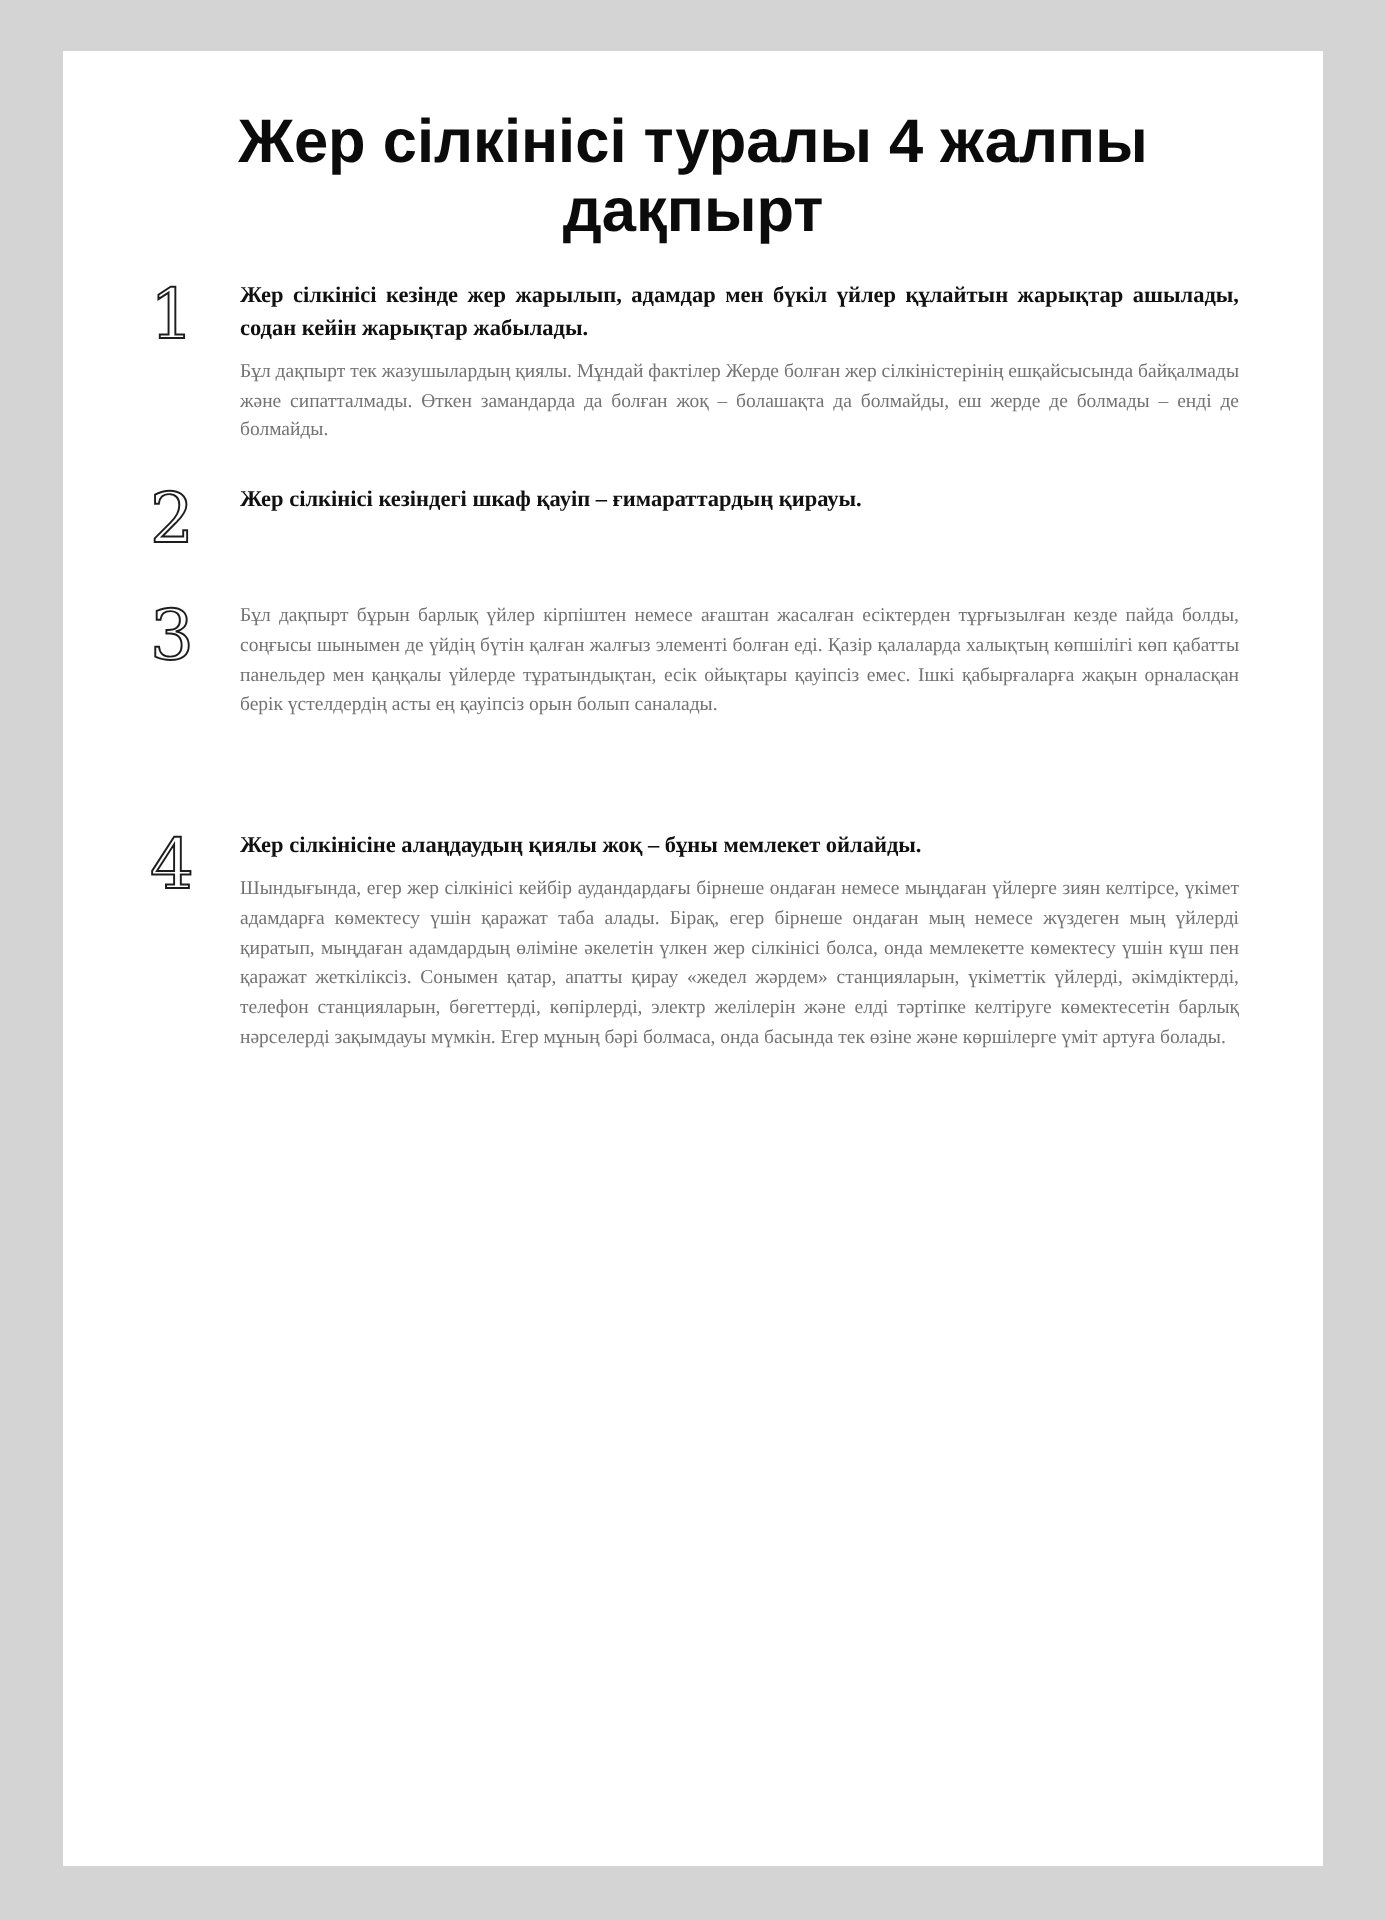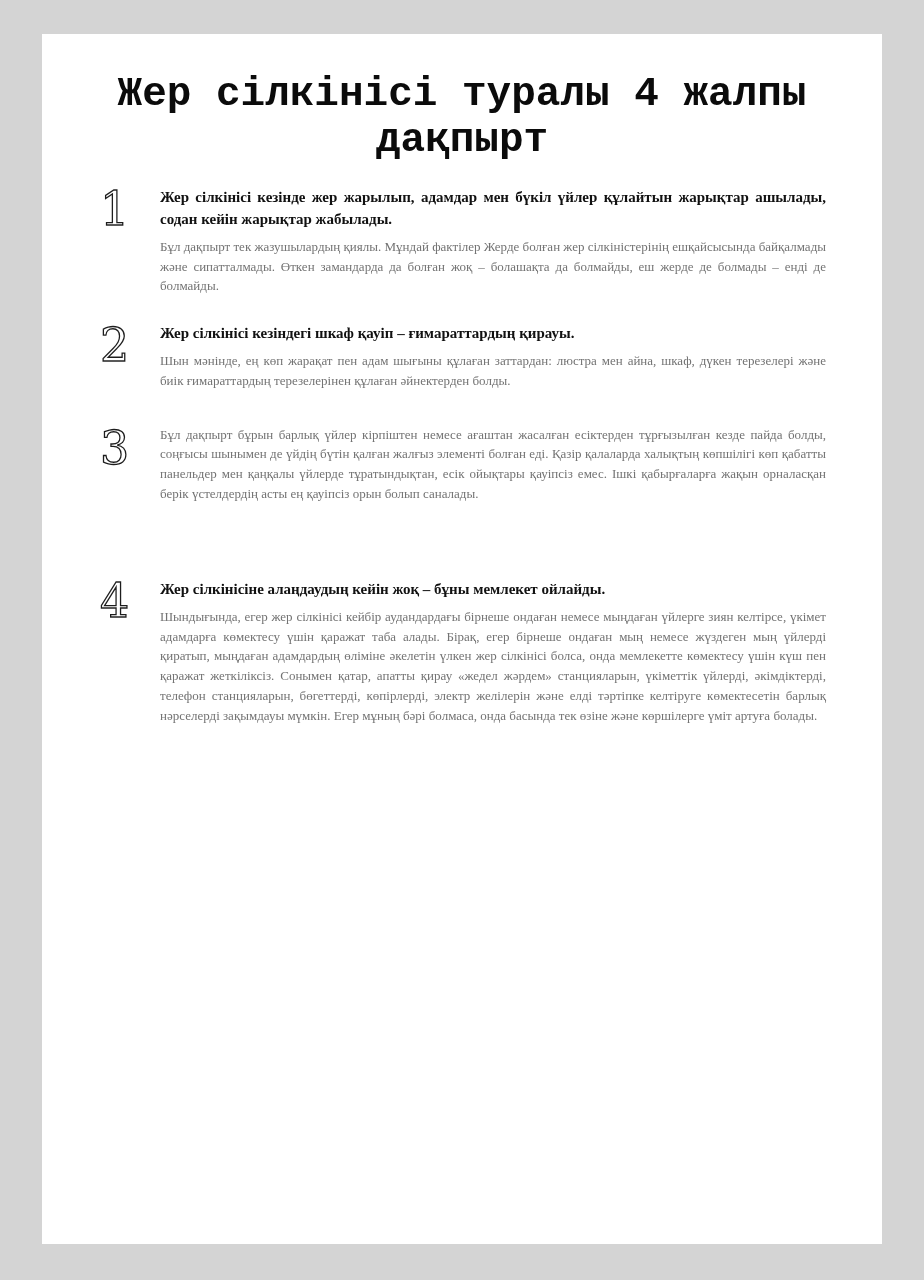--- a/index.html
+++ b/index.html
@@ -18,21 +18,21 @@
   }
   .page {
     width: 840px;
     min-height: 1210px;
     margin-top: 34px;
     background: #ffffff;
     padding: 30px 56px 40px 56px;
     position: relative;
   }
   .doc-title {
-    font-family: Liberation Mono, monospace;
+    font-family: Liberation Sans, sans-serif;
     font-weight: bold;
     font-size: 41px;
     line-height: 1.12;
     text-align: center;
     color: #0b0b0b;
     margin: 8px 0 22px 0;
     letter-spacing: 0px;
   }
   .item {
     display: flex;
@@ -97,36 +97,35 @@
       <p class="expl">Бұл дақпырт тек жазушылардың қиялы. Мұндай фактілер Жерде болған жер сілкіністерінің ешқайсысында байқалмады және сипатталмады. Өткен замандарда да болған жоқ – болашақта да болмайды, еш жерде де болмады – енді де болмайды.</p>
     </div>
   </div>
 
   <div class="item gap-mid">
     <div class="num-col">
       <span class="num">2</span>
     </div>
     <div class="body-col">
       <p class="myth">Жер сілкінісі кезіндегі шкаф қауіп – ғимараттардың қирауы.</p>
-      <p class="expl">Шын мәнінде, ең көп жарақат пен адам шығыны құлаған заттардан: люстра мен айна, шкаф, дүкен терезелері және биік ғимараттардың терезелерінен құлаған әйнектерден болды.</p>
     </div>
   </div>
 
   <div class="item gap-big">
     <div class="num-col">
       <span class="num">3</span>
     </div>
     <div class="body-col">
       <p class="expl">Бұл дақпырт бұрын барлық үйлер кірпіштен немесе ағаштан жасалған есіктерден тұрғызылған кезде пайда болды, соңғысы шынымен де үйдің бүтін қалған жалғыз элементі болған еді. Қазір қалаларда халықтың көпшілігі көп қабатты панельдер мен қаңқалы үйлерде тұратындықтан, есік ойықтары қауіпсіз емес. Ішкі қабырғаларға жақын орналасқан берік үстелдердің асты ең қауіпсіз орын болып саналады.</p>
     </div>
   </div>
 
   <div class="item">
     <div class="num-col">
       <span class="num">4</span>
     </div>
     <div class="body-col">
-      <p class="myth">Жер сілкінісіне алаңдаудың кейін жоқ – бұны мемлекет ойлайды.</p>
+      <p class="myth">Жер сілкінісіне алаңдаудың қиялы жоқ – бұны мемлекет ойлайды.</p>
       <p class="expl">Шындығында, егер жер сілкінісі кейбір аудандардағы бірнеше ондаған немесе мыңдаған үйлерге зиян келтірсе, үкімет адамдарға көмектесу үшін қаражат таба алады. Бірақ, егер бірнеше ондаған мың немесе жүздеген мың үйлерді қиратып, мыңдаған адамдардың өліміне әкелетін үлкен жер сілкінісі болса, онда мемлекетте көмектесу үшін күш пен қаражат жеткіліксіз. Сонымен қатар, апатты қирау «жедел жәрдем» станцияларын, үкіметтік үйлерді, әкімдіктерді, телефон станцияларын, бөгеттерді, көпірлерді, электр желілерін және елді тәртіпке келтіруге көмектесетін барлық нәрселерді зақымдауы мүмкін. Егер мұның бәрі болмаса, онда басында тек өзіне және көршілерге үміт артуға болады.</p>
     </div>
   </div>
 
 </div>
 
 </body></html>

